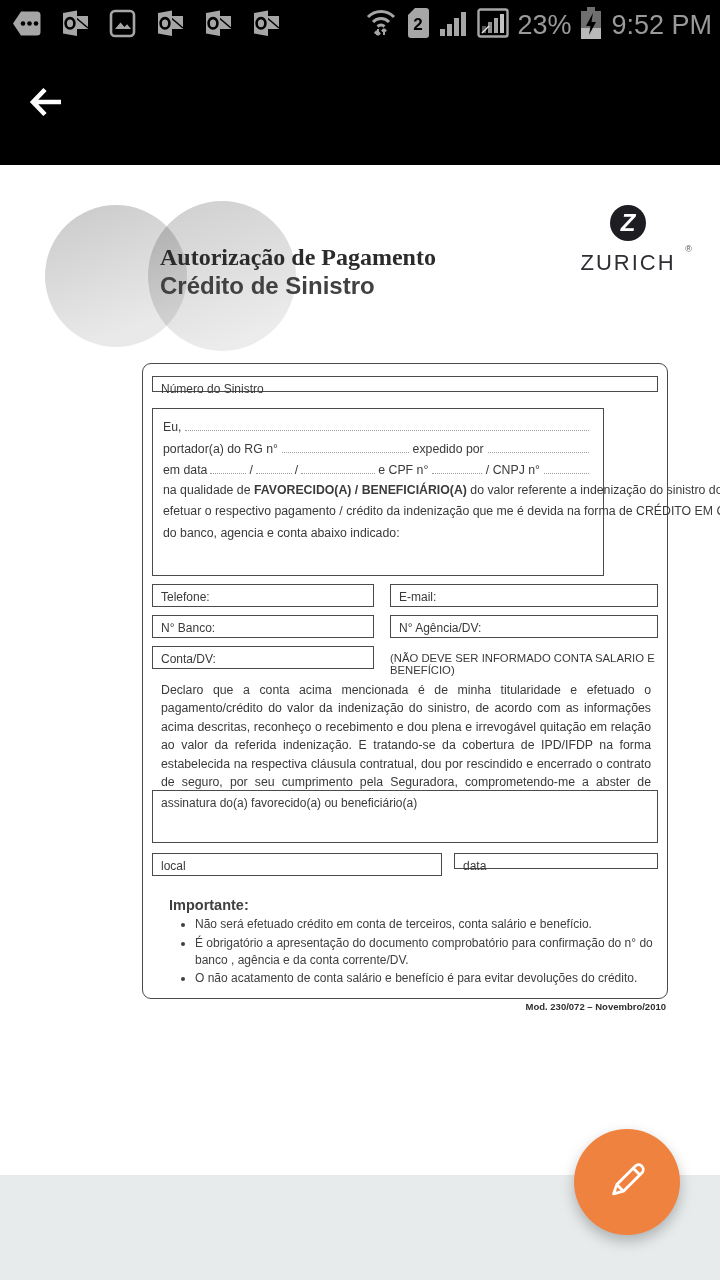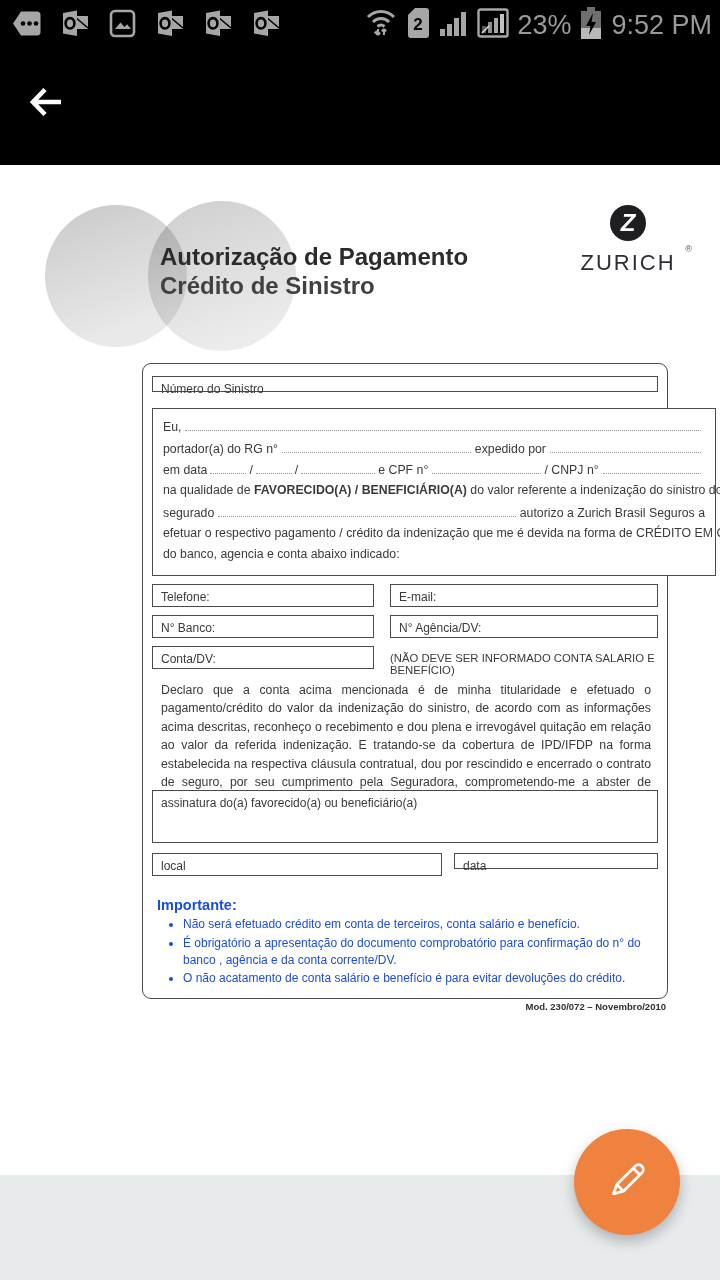--- a/index.html
+++ b/index.html
@@ -15,51 +15,51 @@
   .sb-right{display:flex;align-items:center;gap:8px;margin-left:auto;padding-right:8px;}
   .sb-text{color:#9a9a9a;font-size:27px;line-height:50px;letter-spacing:0px;}
   .icon{display:inline-block;vertical-align:middle;}
   .back-btn{position:absolute;left:22px;top:80px;width:48px;height:48px;display:flex;align-items:center;justify-content:center;}
   
   .doc{position:absolute;left:0;top:165px;width:720px;height:1010px;background:#fff;}
   .deco-circle{position:absolute;border-radius:50%;mix-blend-mode:multiply;}
   .deco-a{left:45px;top:40px;width:142px;height:142px;background:linear-gradient(160deg,#c9c9c9 0%,#e9e9e9 80%);}
   .deco-b{left:148px;top:36px;width:148px;height:150px;background:linear-gradient(160deg,#cecece 0%,#ececec 85%);}
   .title-block{position:absolute;left:160px;top:78px;}
-  .doc-title{font-size:24px;font-weight:bold;color:#2b2b2b;line-height:28px;}
+  .doc-title{font-size:24px;font-weight:bold;color:#2b2b2b;line-height:28px;font-family:Liberation Serif, serif;}
   .doc-subtitle{font-size:24px;font-weight:bold;color:#414141;line-height:30px;}
   .brand{position:absolute;left:572px;top:40px;width:112px;text-align:center;}
   .brand-z{width:36px;height:36px;border-radius:50%;background:#1d1d22;color:#fff;display:inline-flex;
            align-items:center;justify-content:center;font-size:24px;font-weight:bold;font-style:italic;}
   .brand-word{font-size:22px;color:#2e2e34;letter-spacing:2px;margin-top:9px;position:relative;font-weight:500;}
   .brand-reg{position:absolute;top:-6px;right:-10px;font-size:9px;color:#555;}
   
   .form-box{position:absolute;left:142px;top:198px;width:524px;height:634px;
             border:1px solid #4a4a4a;border-radius:9px;font-size:12px;color:#3a3a3a;}
   .inner-box{position:absolute;border:1px solid #4a4a4a;background:#fff;box-sizing:border-box;}
   .label-in{padding:5px 8px;font-size:12px;color:#3a3a3a;}
   .numero{left:9px;top:12px;width:506px;height:16px;}
-  .eu-box{left:9px;top:44px;width:564px;height:168px;padding:9px 10px;box-sizing:border-box;}
+  .eu-box{left:9px;top:44px;width:452px;height:168px;padding:9px 10px;box-sizing:border-box;}
   .eu-line{display:flex;align-items:baseline;height:21.5px;font-size:12.3px;white-space:nowrap;}
   .dot{border-bottom:1px dotted #9a9a9a;height:12px;flex:1 1 auto;margin:0 4px;}
   .dot-fixed{border-bottom:1px dotted #9a9a9a;height:12px;margin:0 3px;flex:0 0 auto;}
   .b{font-weight:bold;}
   .field-row .inner-box{height:23px;}
   .f-tel{left:9px;top:220px;width:222px;}
   .f-mail{left:247px;top:220px;width:268px;}
   .f-banco{left:9px;top:251px;width:222px;}
   .f-ag{left:247px;top:251px;width:268px;}
   .f-conta{left:9px;top:282px;width:222px;}
   .warning{position:absolute;left:247px;top:288px;width:268px;font-size:11.3px;color:#3a3a3a;}
   .declaration{position:absolute;left:18px;top:317px;width:490px;font-size:12.3px;line-height:18.4px;
                text-align:justify;color:#3a3a3a;}
   .sig-box{left:9px;top:426px;width:506px;height:53px;}
   .local-box{left:9px;top:489px;width:290px;height:23px;}
   .data-box{left:311px;top:489px;width:204px;height:16px;}
-  .important{position:absolute;left:14px;top:533px;width:492px;color:#1d4ed8;}
+  .important{position:absolute;left:26px;top:533px;width:492px;color:#404040;}
   .important-title{font-size:14.5px;font-weight:bold;margin-bottom:3px;}
   .important ul{margin:0;padding-left:26px;}
   .important li{font-size:12px;line-height:16.8px;margin-bottom:2px;}
   .doc-footer{position:absolute;left:142px;top:836px;width:524px;text-align:right;
               font-size:9.5px;font-weight:bold;color:#2f2f2f;}
   
   .fab{position:absolute;left:574px;top:1129px;width:106px;height:106px;border-radius:50%;
        background:#F0823F;display:flex;align-items:center;justify-content:center;
        box-shadow:0 6px 14px rgba(0,0,0,.25);}
 </style>
@@ -213,25 +213,20 @@
           <span class="dot-fixed" style="width:74px"></span>
         <span>e CPF n°</span>
           <span class="dot" style="flex-grow:1.1"></span>
         <span>/ CNPJ n°</span>
           <span class="dot"></span>
       </div>
       <div class="eu-line">
         <span>na qualidade de</span>&nbsp;<span class="b">FAVORECIDO(A) / BENEFICIÁRIO(A)</span>&nbsp;<span>do valor referente a indenização do sinistro do</span>
       </div>
       <div class="eu-line">
-        <span>segurado</span>
-          <span class="dot"></span>
-          <span>autorizo a Zurich Brasil Seguros a</span>
-      </div>
-      <div class="eu-line">
           <span>efetuar o respectivo pagamento / crédito da indenização que me é devida na forma de CRÉDITO EM CONTA, através</span>
         </div>
       <div class="eu-line">
           <span>do banco, agencia e conta abaixo indicado:</span>
         </div>
     </div>
 
     <div class="field-row">
       <div class="inner-box f-tel">
           <div class="label-in">Telefone:</div>

